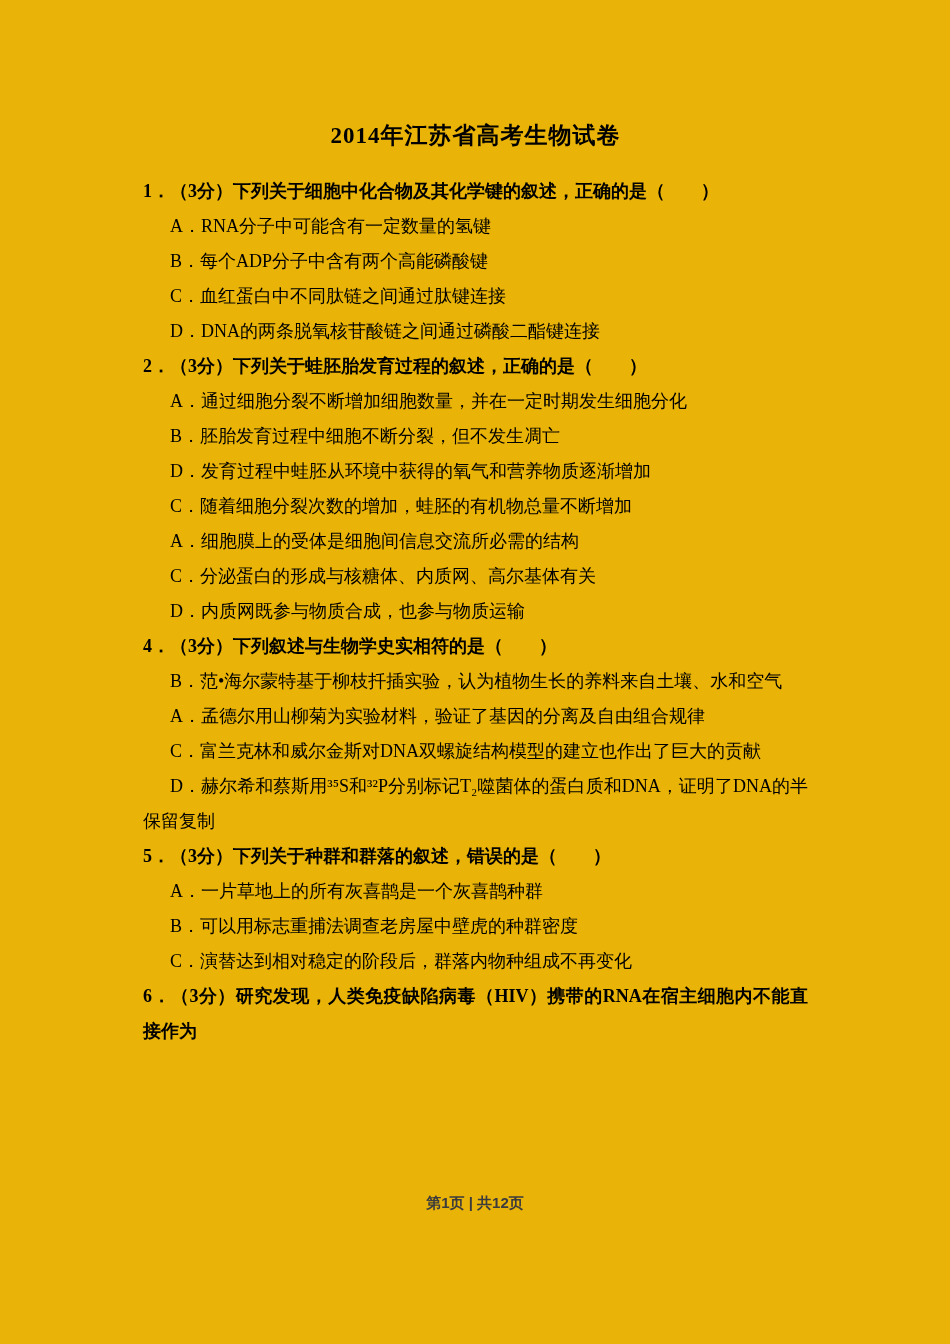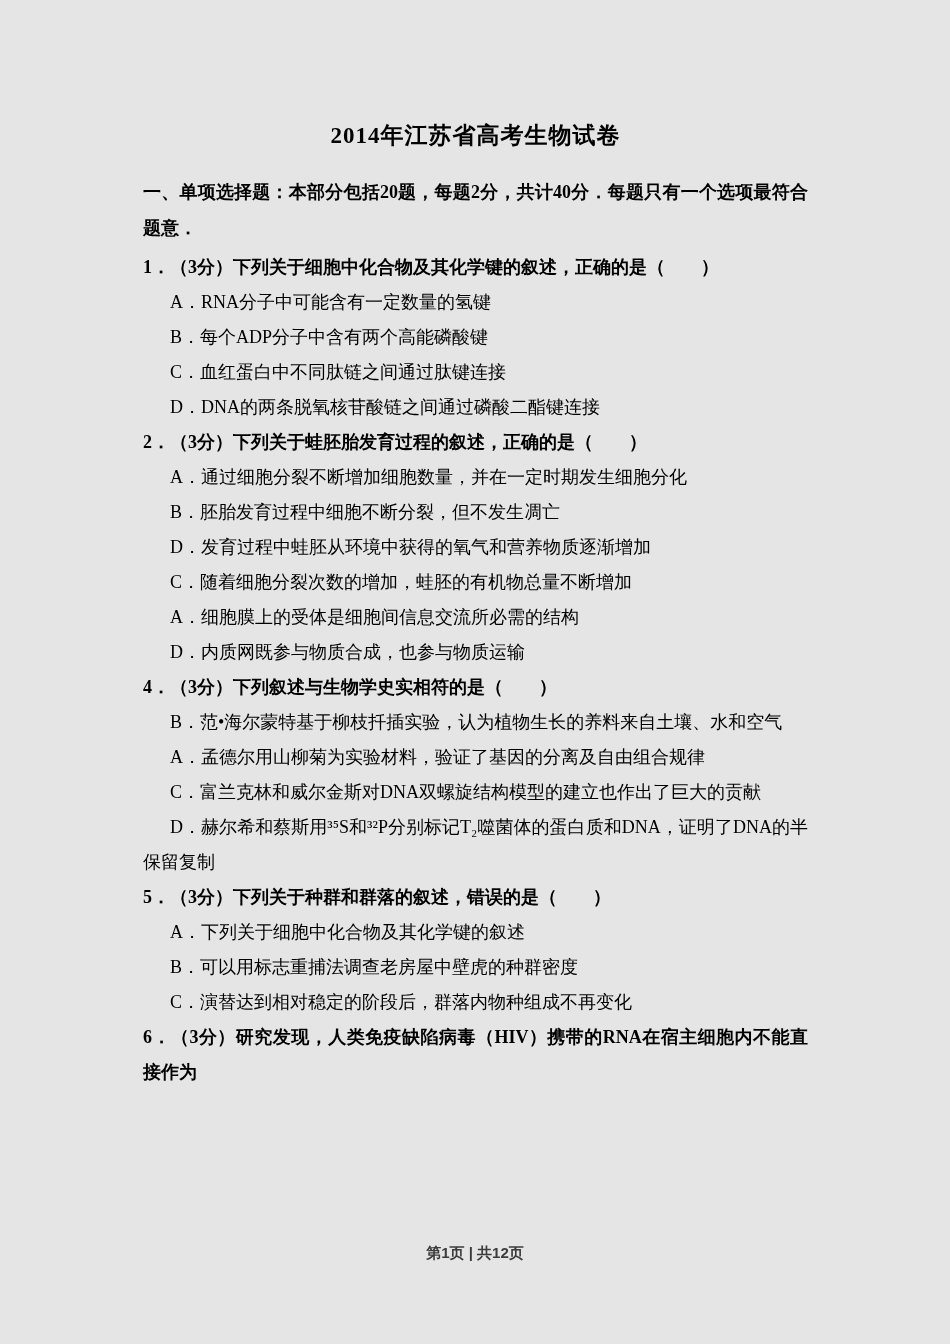--- a/index.html
+++ b/index.html
@@ -16,21 +16,21 @@
     overflow: hidden;
   }
   .page {
     position: absolute;
     top: 0;
     left: 0;
     width: 950px;
     height: 1344px;
     box-sizing: border-box;
     padding: 118px 142px 0 143px;
-    background: #e5e5e5;
+    background: #eab308;
   }
   .doc-title {
     margin: 0 0 20px 0;
     text-align: center;
     font-size: 23px;
     line-height: 36px;
     font-weight: bold;
     letter-spacing: 1px;
   }
   .section-header {
@@ -53,72 +53,72 @@
     text-indent: 0;
     font-weight: bold;
   }
   .option {
     margin: 0;
     text-align: justify;
     text-indent: 27px;
   }
   .page-footer {
     position: absolute;
-    top: 1241px;
+    top: 1191px;
     left: 0;
     width: 950px;
     text-align: center;
     font-family: "Liberation Sans", "DejaVu Sans", sans-serif;
     font-size: 15px;
     line-height: 24px;
     color: #3c3c3c;
     font-weight: bold;
   }
 </style>
 </head>
 <body>
 
 <div class="page">
   <h1 class="doc-title">2014年江苏省高考生物试卷</h1>
 
-  <p class="section-header">一、单项选择题：本部分包括20题，每题2分，共计40分．每题只有一个选项最符合题意．</p>
 
   <div class="questions">
   <div class="question-block">
     <p class="q-stem">1．（3分）下列关于细胞中化合物及其化学键的叙述，正确的是（　　）</p>
   <p class="option">A．RNA分子中可能含有一定数量的氢键</p>
         <p class="option">B．每个ADP分子中含有两个高能磷酸键</p>
         <p class="option">C．血红蛋白中不同肽链之间通过肽键连接</p>
         <p class="option">D．DNA的两条脱氧核苷酸链之间通过磷酸二酯键连接</p>
       </div>
 
   <div class="question-block">
     <p class="q-stem">2．（3分）下列关于蛙胚胎发育过程的叙述，正确的是（　　）</p>
   <p class="option">A．通过细胞分裂不断增加细胞数量，并在一定时期发生细胞分化</p>
         <p class="option">B．胚胎发育过程中细胞不断分裂，但不发生凋亡</p>
         <p class="option">D．发育过程中蛙胚从环境中获得的氧气和营养物质逐渐增加</p>
         <p class="option">C．随着细胞分裂次数的增加，蛙胚的有机物总量不断增加</p>
       </div>
 
   <div class="question-block">
   <p class="option">A．细胞膜上的受体是细胞间信息交流所必需的结构</p>
+        <p class="option">C．分泌蛋白的形成与核糖体、内质网、高尔基体有关</p>
         <p class="option">D．内质网既参与物质合成，也参与物质运输</p>
       </div>
 
   <div class="question-block">
     <p class="q-stem">4．（3分）下列叙述与生物学史实相符的是（　　）</p>
   <p class="option">B．范•海尔蒙特基于柳枝扦插实验，认为植物生长的养料来自土壤、水和空气</p>
         <p class="option">A．孟德尔用山柳菊为实验材料，验证了基因的分离及自由组合规律</p>
         <p class="option">C．富兰克林和威尔金斯对DNA双螺旋结构模型的建立也作出了巨大的贡献</p>
         <p class="option">D．赫尔希和蔡斯用³⁵S和³²P分别标记T₂噬菌体的蛋白质和DNA，证明了DNA的半保留复制</p>
       </div>
 
   <div class="question-block">
     <p class="q-stem">5．（3分）下列关于种群和群落的叙述，错误的是（　　）</p>
-  <p class="option">A．下列关于细胞中化合物及其化学键的叙述</p>
+  <p class="option">A．一片草地上的所有灰喜鹊是一个灰喜鹊种群</p>
         <p class="option">B．可以用标志重捕法调查老房屋中壁虎的种群密度</p>
         <p class="option">C．演替达到相对稳定的阶段后，群落内物种组成不再变化</p>
       </div>
 
   <div class="question-block">
     <p class="q-stem">6．（3分）研究发现，人类免疫缺陷病毒（HIV）携带的RNA在宿主细胞内不能直接作为</p>
   </div>
 </div>
 </div>
 

